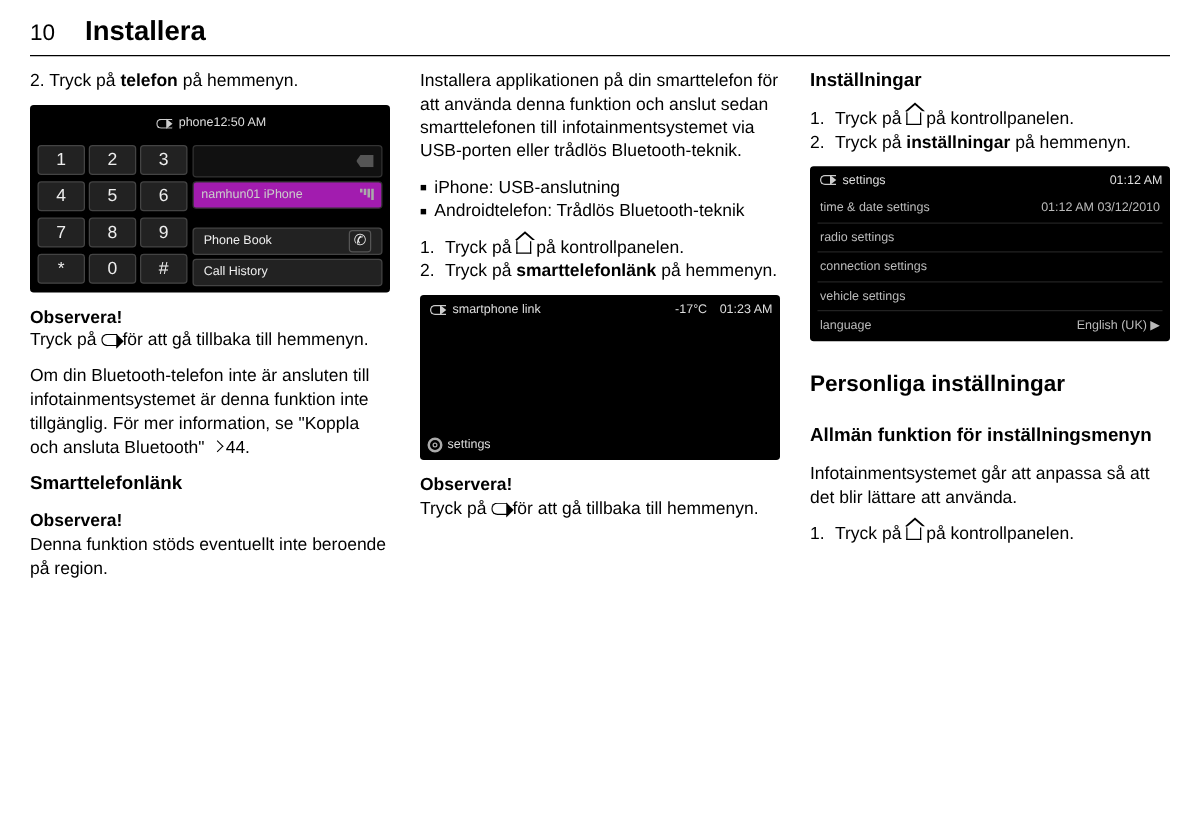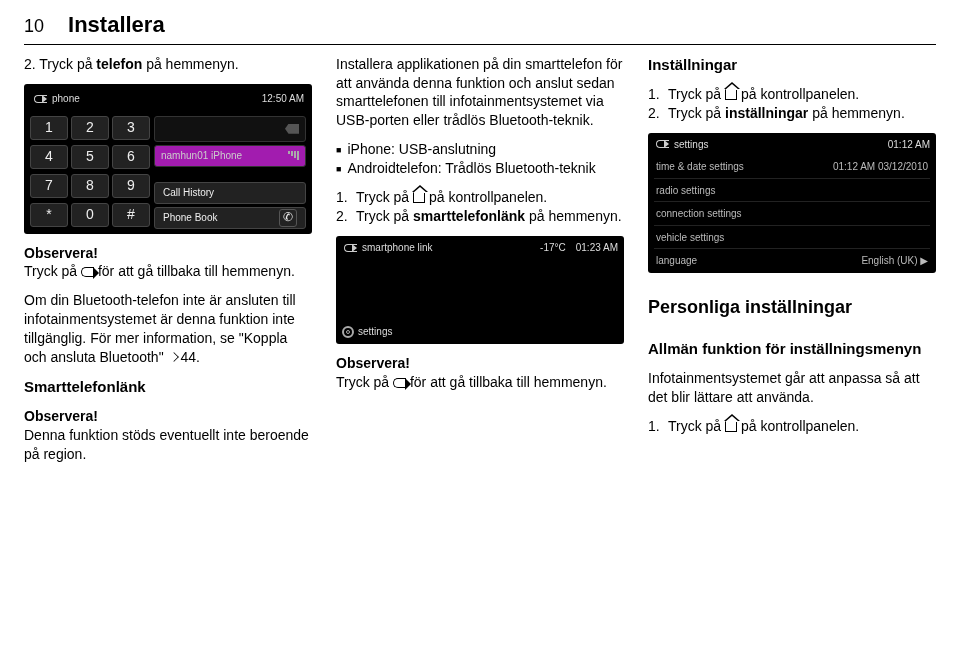--- a/index.html
+++ b/index.html
@@ -50,40 +50,40 @@
       font-size: 10px;
       padding: 5px 6px;
       width: 100%;
     }
     .ss-phone {
       display: grid;
       grid-template-columns: 120px 1fr;
       gap: 4px;
       height: 150px;
     }
-    .ss-titlebar { grid-column: 1 / -1; display:flex; justify-content: space-between; align-items: center; padding: 0 2px 2px; }
+    .ss-titlebar { grid-column: 1 / -1; display:flex; justify-content: center; align-items: center; padding: 0 2px 2px; }
     .back-icon { display:inline-block; width:14px; height:10px; position: relative; }
     .back-icon::before { content:""; position:absolute; width:12px; height:6px; border:1px solid #ccc; border-right:none; border-radius: 10px 0 0 10px; top:1px; left:2px;}
     .back-icon::after { content:""; position:absolute; right:-1px; top:1px; width:0;height:0; border-top:4px solid transparent; border-bottom:4px solid transparent; border-left:5px solid #ccc;}
     .keypad { display:grid; grid-template-columns: repeat(3,1fr); gap:3px; }
     .key { background:#222; border:1px solid #444; border-radius:3px; display:flex; align-items:center; justify-content:center; height:24px; color:#eee; font-size:14px;}
     .phone-right { display:flex; flex-direction: column; gap:3px;}
     .phone-input { background:#111; border:1px solid #333; border-radius:3px; height:26px; display:flex; align-items:center; justify-content:flex-end; padding:0 6px; color:#888;}
     .del-glyph { display:inline-block; width:14px; height:10px; background:#555; clip-path: polygon(25% 0, 100% 0, 100% 100%, 25% 100%, 0 50%);}
     .phone-info { background:#a21caf; border:1px solid #333; border-radius:3px; height:22px; display:flex; align-items:center; justify-content:space-between; padding:0 6px; color:#ccc;}
     .bars { display:inline-flex; gap:1px; margin-left:4px;}
     .bars span { width:2px; background:#aaa;}
     .bars span:nth-child(1){height:3px;}
     .bars span:nth-child(2){height:5px;}
     .bars span:nth-child(3){height:7px;}
     .bars span:nth-child(4){height:9px;}
     .wide-btn { background:#222; border:1px solid #444; border-radius:3px; height:22px; display:flex; align-items:center; padding:0 8px; color:#eee;}
     .dial-icon { width:18px; height:18px; border:1px solid #555; border-radius:3px; display:flex; align-items:center; justify-content:center; color:#eee; font-size:12px; margin-left:auto;}
 
-    .ss-smartphone { height: 108px; display:flex; flex-direction:column; gap:4px;}
+    .ss-smartphone { height: 132px; display:flex; flex-direction:column; gap:4px;}
     .ss-row { display:flex; justify-content:space-between; align-items:center; }
     .ss-spacer { flex:1; }
     .ss-bottom { margin-top:auto; display:flex; gap:4px; align-items:center; }
     .gear-icon { display:inline-block; width:12px; height:12px; border:2px solid #aaa; border-radius:50%; position:relative;}
     .gear-icon::before{content:"";position:absolute;inset:2px;border:1px solid #aaa;border-radius:50%;}
 
     .ss-settings { height: 140px; display:flex; flex-direction:column; gap:1px;}
     .ss-settings .row { border-bottom:1px solid #222; padding:4px 2px; display:flex; justify-content:space-between; color:#bbb;}
     .ss-settings .row:last-child{border-bottom:none;}
 
@@ -181,26 +181,26 @@
           <span>namhun01 iPhone</span>
           <span class="bars">
               <span></span>
               <span></span>
               <span></span>
               <span></span>
             </span>
         </div>
         <div style="flex:1"></div>
         <div class="wide-btn">
+          <span>Phone Book</span>
+          <span class="dial-icon">✆</span>
+        </div>
+        <div class="wide-btn">
             <span>Call History</span>
           </div>
-        <div class="wide-btn">
-          <span>Phone Book</span>
-          <span class="dial-icon">✆</span>
-        </div>
       </div>
     </div>
 
     <p>
       <span class="observe">Observera!</span><br>
       <span>Tryck på </span><span class="back-glyph"></span><span> för att gå tillbaka till hemmenyn.</span>
     </p>
 
     <p>
       <span>Om din Bluetooth-telefon inte är ansluten till infotainmentsystemet är denna funktion inte tillgänglig. För mer information, se "Koppla och ansluta Bluetooth" </span><span class="arrow-ref-outline"></span><span>44.</span>

